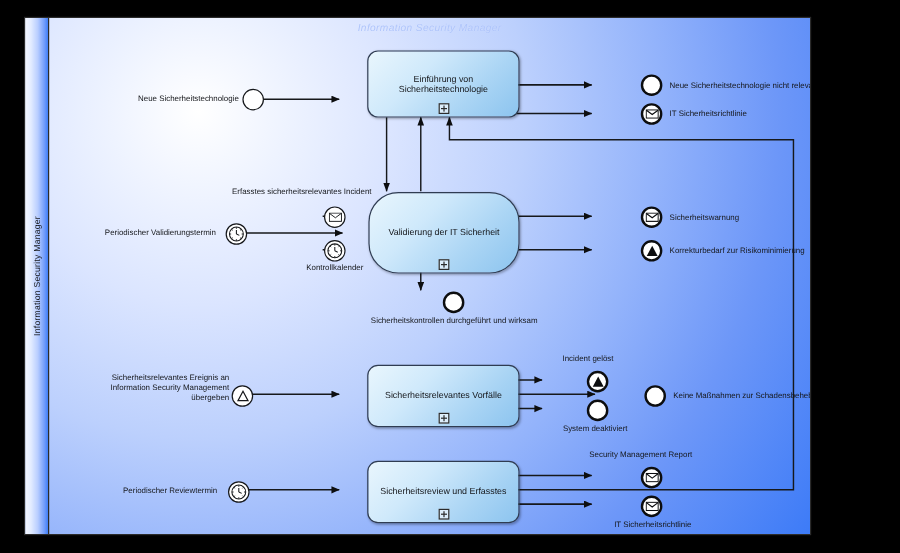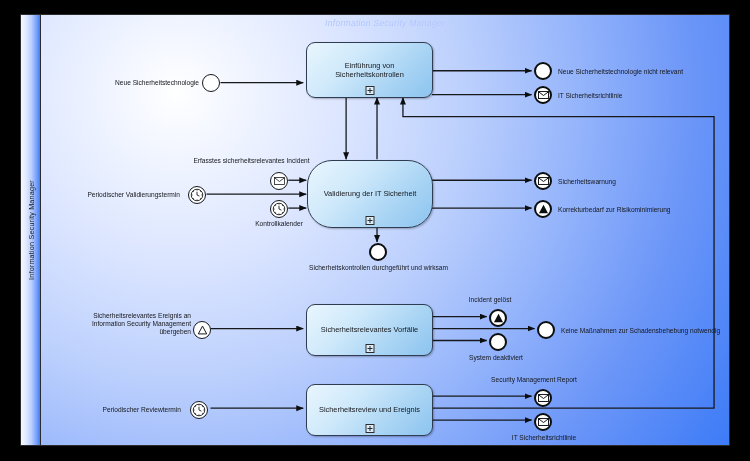--- a/index.html
+++ b/index.html
@@ -2,21 +2,21 @@
 <html><head>
 <meta charset="utf-8">
 <style>
   html,body{margin:0;padding:0;background:#000;}
   body{width:750px;height:461px;overflow:hidden;font-family:"Liberation Sans",sans-serif;}
 
   #stage{position:relative;width:750px;height:461px;background:#000;}
 
   
   #pool{
-    position:absolute;left:20px;top:14px;width:710px;height:432px;
+    position:absolute;left:20px;top:14px;width:656px;height:432px;
     background:
       radial-gradient(circle at 22% 18%, #ffffff 0%, #eef3ff 12%, #dbe5ff 26%, #bcd0fd 44%, #93b3fb 62%, #6d97f8 78%, #3d7bf7 100%);
     border:1px solid #2b2b2b;
     box-sizing:border-box;
     overflow:hidden;
     padding-left:48px;
   }
 
   
   #lane-header{
@@ -141,21 +141,21 @@
         </g>
       </svg>
 
       <div class="lbl r" style="left:38px;top:64px;width:120px;">Neue Sicherheitstechnologie</div>
       <div class="node ev ev-start ev-plain" style="left:161px;top:59px;">
         <span></span>
       </div>
 
       <div class="node task" style="left:265px;top:27px;width:127px;height:56px;text-align:center;">
         <div class="task-label">
-          <span>Einführung von</span><br><span>Sicherheitskontrollen</span>
+          <span>Einführung von</span><br><span>Sicherheitstechnologie</span>
         </div>
         <div class="plus"></div>
       </div>
 
       <div class="node ev ev-end ev-plain" style="left:493px;top:47px;">
         <span></span>
       </div>
       <div class="lbl" style="left:517px;top:53px;">Neue Sicherheitstechnologie nicht relevant</div>
 
       <div class="node ev ev-end" style="left:493px;top:71px;">
@@ -278,21 +278,21 @@
             <path d="M3.6,3.6 L4.5,4.5"></path>
               <path d="M11.5,11.5 L12.4,12.4"></path>
             <path d="M12.4,3.6 L11.5,4.5"></path>
               <path d="M4.5,11.5 L3.6,12.4"></path>
           </g>
           <path d="M8,8 L8,4.3 M8,8 L10.8,9.3" stroke="#16181b" stroke-width="1" fill="none"></path>
         </svg>
       </div>
 
       <div class="node task" style="left:265px;top:369px;width:127px;height:52px;">
-        <div class="task-label">Sicherheitsreview und Ereignis</div>
+        <div class="task-label">Sicherheitsreview und Erfasstes</div>
         <div class="plus"></div>
       </div>
 
       <div class="lbl c" style="left:433px;top:361px;width:120px;">Security Management Report</div>
       <div class="node ev ev-end" style="left:493px;top:374px;">
         <svg class="env" viewBox="0 0 14 10">
           <rect x="0.6" y="0.6" width="12.8" height="8.8" fill="#fff" stroke="#0c0d0f" stroke-width="1.2"></rect>
           <path d="M0.8,1 L7,5.6 L13.2,1" fill="none" stroke="#0c0d0f" stroke-width="1.2"></path>
         </svg>
       </div>

